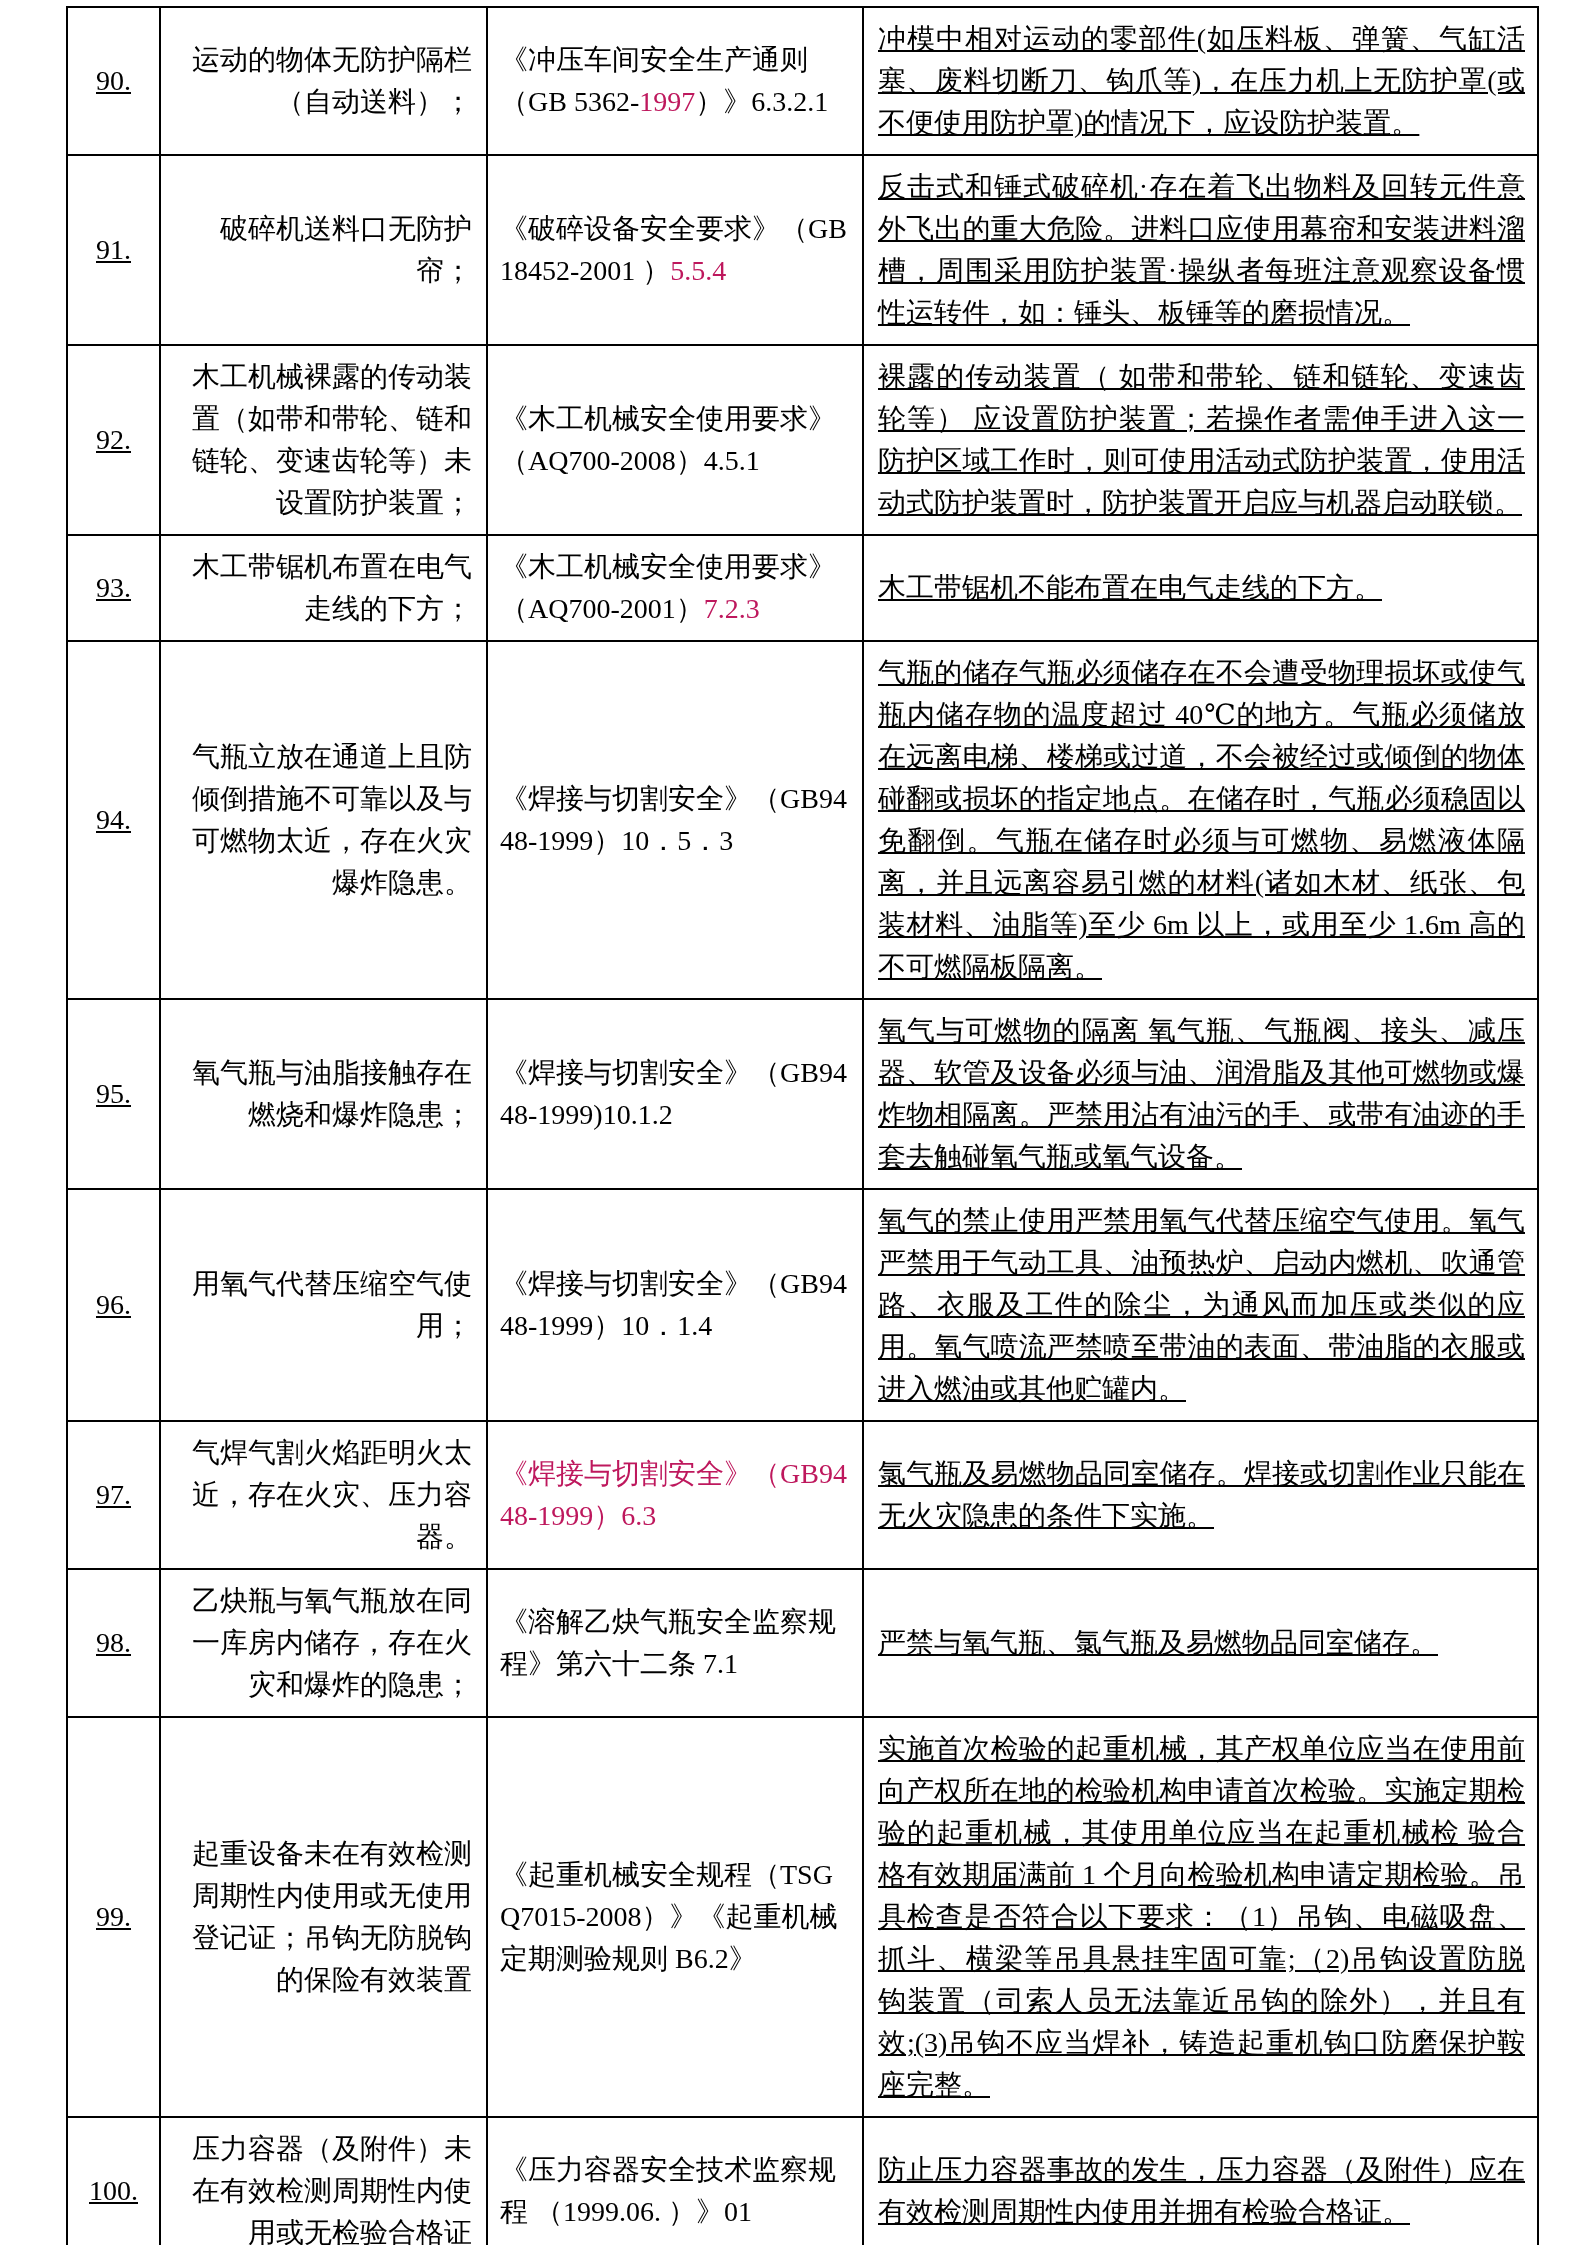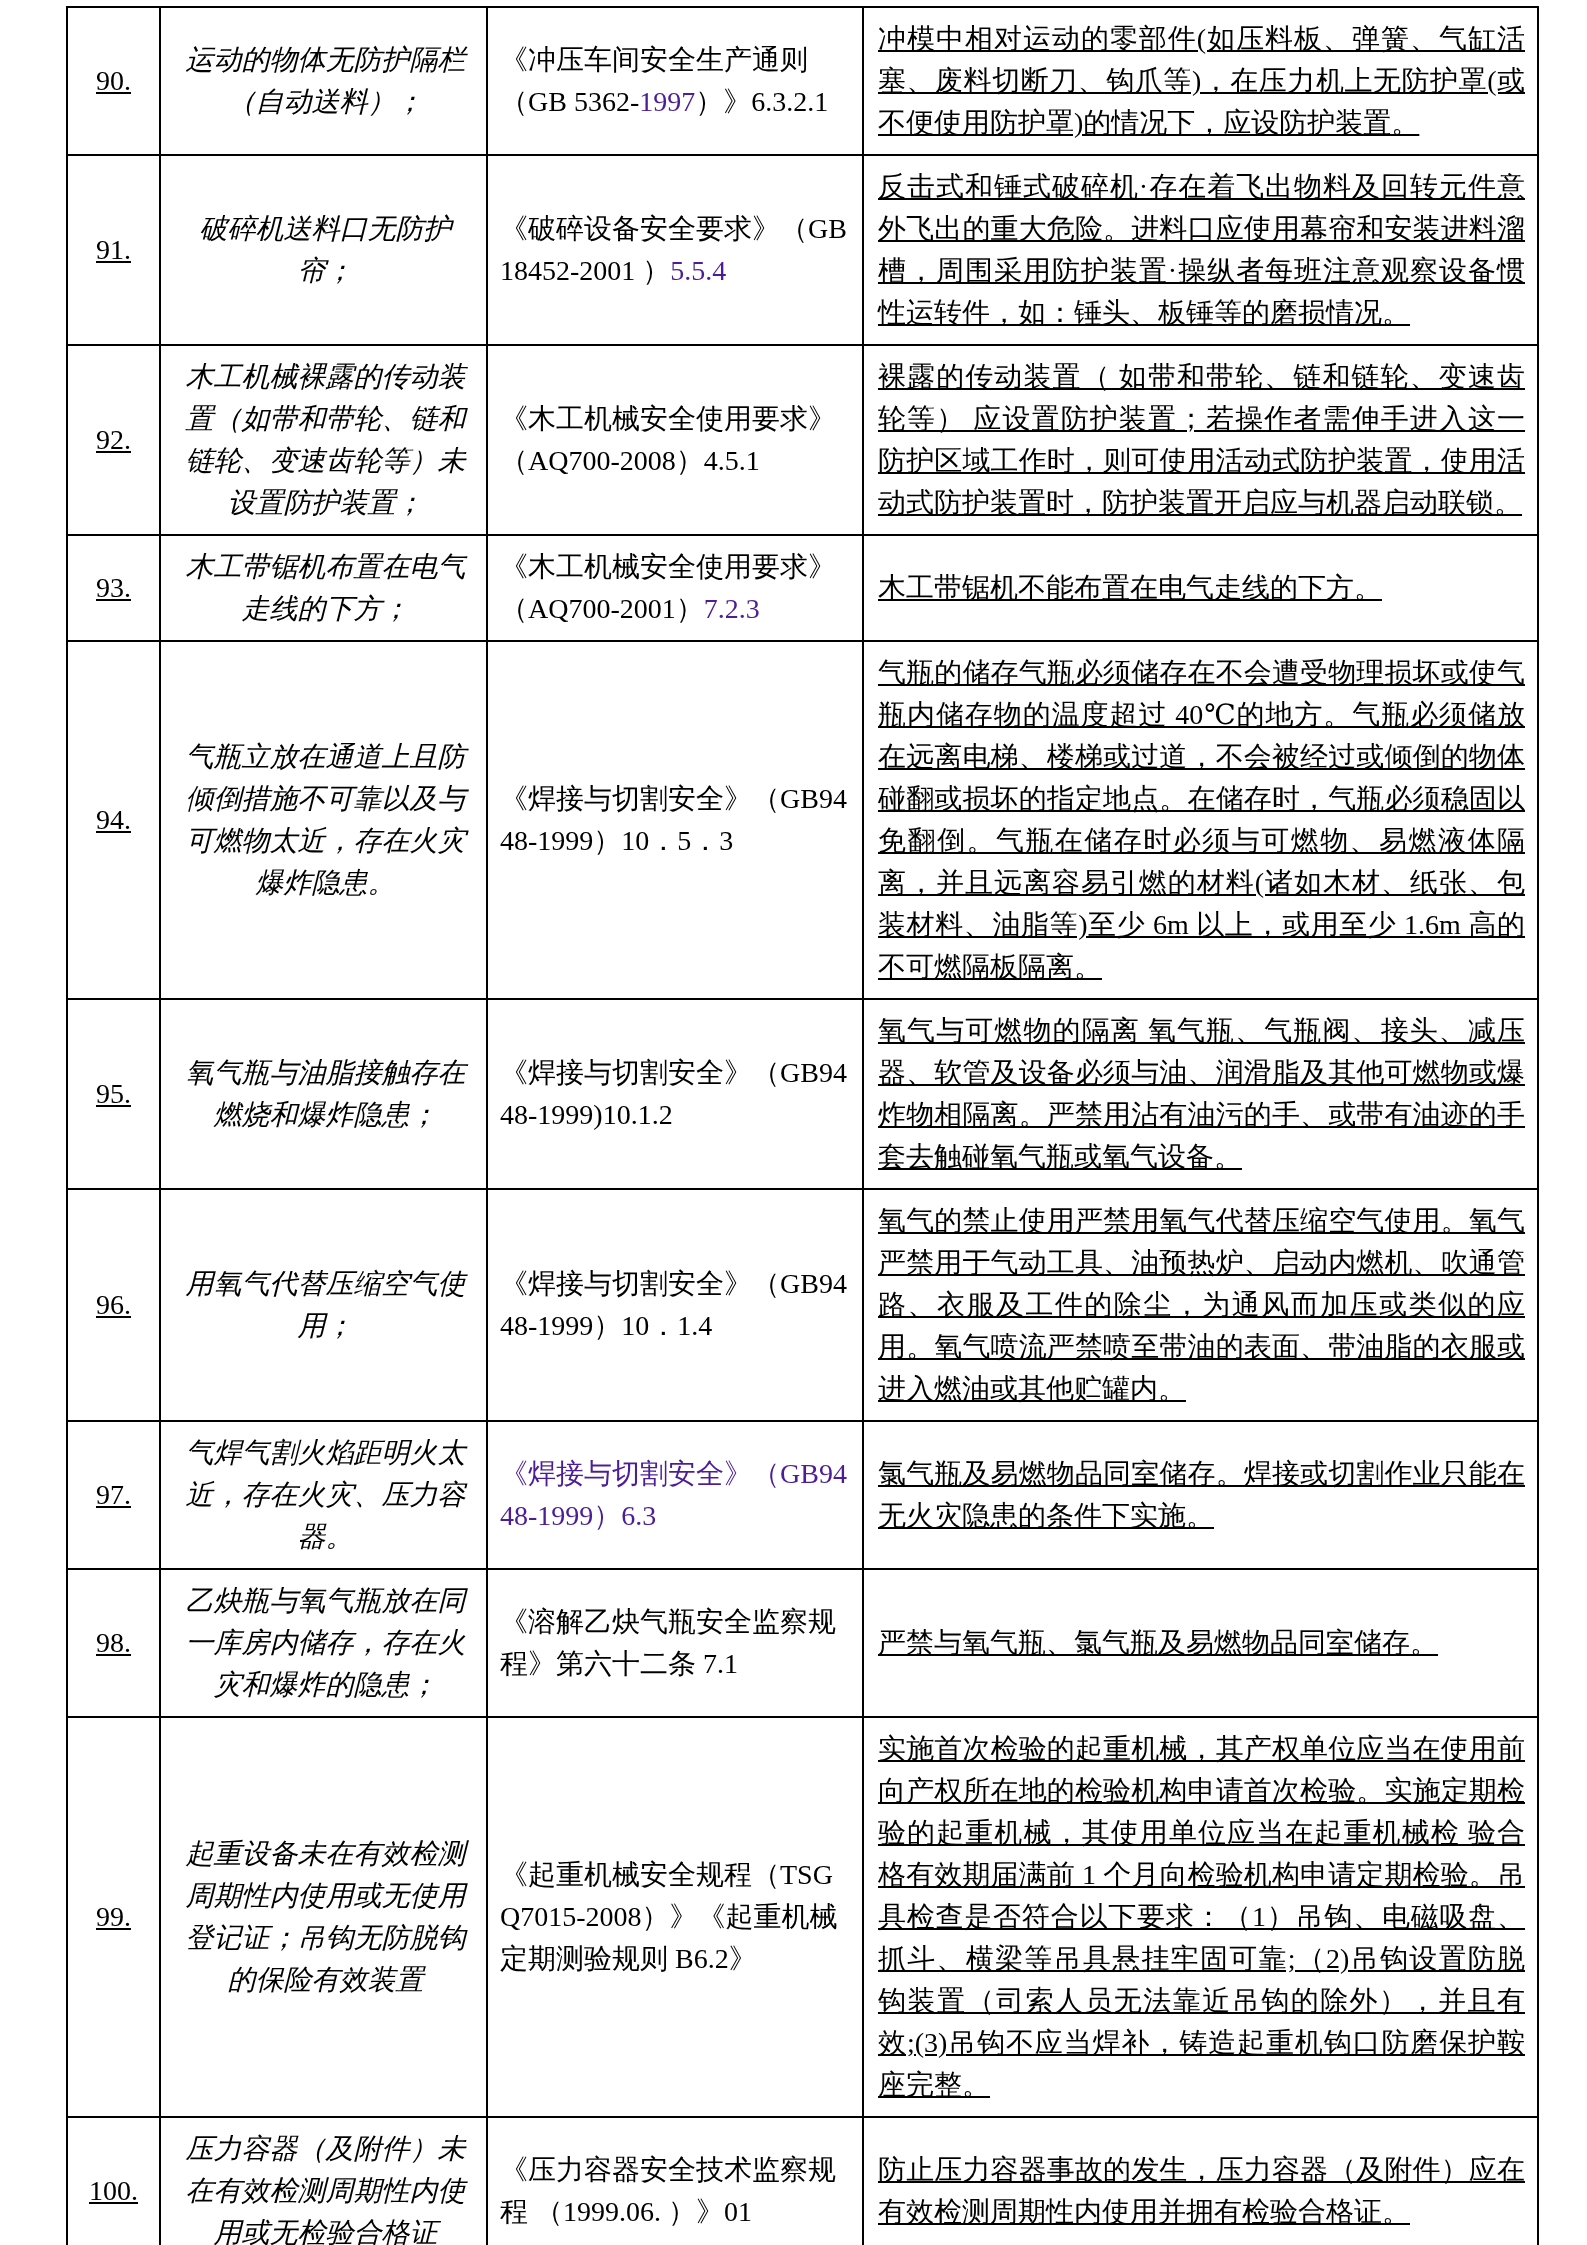--- a/index.html
+++ b/index.html
@@ -25,33 +25,32 @@
     overflow:hidden;
   }
   td.c-no{
     text-align:center;
     font-size:29px;
     padding:4px 2px;
     text-decoration:underline;
   }
   td.c-hazard{
     padding:10px 14px 10px 18px;
-    text-align:center;
-    font-style:italic;
+    text-align:right;
   }
   td.c-standard{
     padding:10px 10px 10px 12px;
     text-align:left;
   }
   td.c-expl{
     padding:10px 12px 10px 14px;
     text-align:justify;
     text-decoration:underline;
   }
-  span.red{color:#4c1d95;margin-top:31px;}
+  span.red{color:#be185d;margin-top:31px;}
 </style>
 </head>
 <body>
 
 <table class="doc">
   <colgroup>
     <col style="width:93px">
     <col style="width:327px">
     <col style="width:376px">
     <col style="width:675px">

